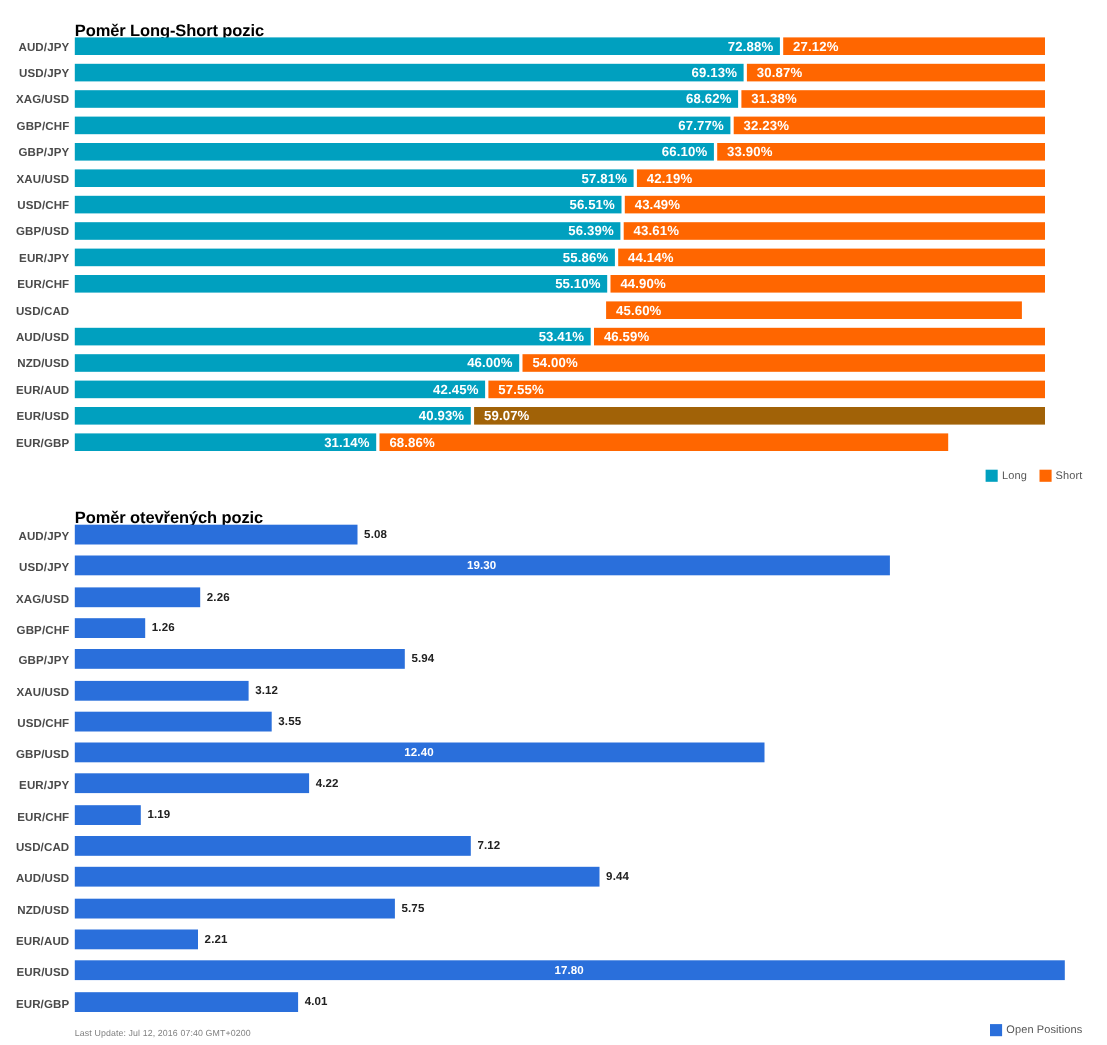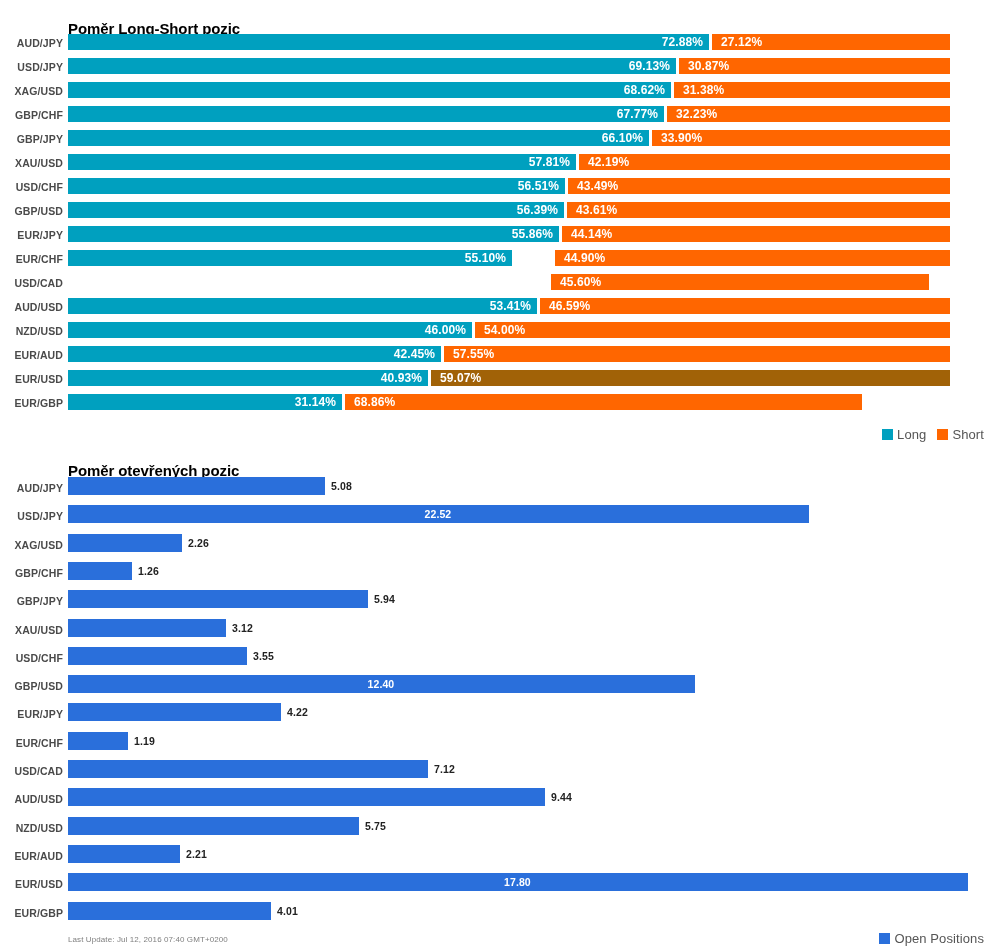--- a/index.html
+++ b/index.html
@@ -112,21 +112,21 @@
     display: flex;
     align-items: center;
     gap: 4px;
   }
   .legend-swatch {
     width: 11px;
     height: 11px;
     display: block;
   }
   .legend-text {
-    font-size: 13px;
+    font-size: 10px;
     color: #555555;
     white-space: nowrap;
     letter-spacing: 0.1px;
   }
 
   .footnote {
     position: absolute;
     font-size: 8px;
     color: #808080;
     white-space: nowrap;
@@ -215,21 +215,21 @@
         <span class="cat-label">EUR/JPY</span>
         <div class="seg seg-long" style="left: 68px; width: 491px; background: rgb(0, 160, 191);">
           <span class="seg-val">55.86%</span>
         </div>
         <div class="seg seg-short" style="left: 562px; width: 388px; background: rgb(255, 102, 0);">
           <span class="seg-val">44.14%</span>
         </div>
       </div>
       <div class="row ls-row" style="top: 216px;">
         <span class="cat-label">EUR/CHF</span>
-        <div class="seg seg-long" style="left: 68px; width: 444px; background: rgb(0, 160, 191);">
+        <div class="seg seg-long" style="left: 68px; width: 484px; background: rgb(0, 160, 191);">
           <span class="seg-val">55.10%</span>
         </div>
         <div class="seg seg-short" style="left: 555px; width: 395px; background: rgb(255, 102, 0);">
           <span class="seg-val">44.90%</span>
         </div>
       </div>
       <div class="row ls-row" style="top: 240px;">
         <span class="cat-label">USD/CAD</span>
         <div class="seg seg-short" style="left: 551px; width: 378px; background: rgb(255, 102, 0);">
           <span class="seg-val">45.60%</span>
@@ -297,21 +297,21 @@
   <h2 class="chart-title" style="left:68px;top:0px;">Poměr otevřených pozic</h2>
   <div class="rows" id="op-rows" style="top:26px;">
       <div class="row op-row" style="top: 0px;">
         <span class="cat-label">AUD/JPY</span>
         <div class="op-bar" style="width: 257px; background: rgb(42, 111, 219);"></div>
         <span class="op-val outside" style="left: 331px;">5.08</span>
       </div>
       <div class="row op-row" style="top: 28.3px;">
         <span class="cat-label">USD/JPY</span>
         <div class="op-bar" style="width: 741px; background: rgb(42, 111, 219);"></div>
-        <span class="op-val inside" style="left: 424.5px;">22.52</span>
+        <span class="op-val inside" style="left: 424.5px;">19.30</span>
       </div>
       <div class="row op-row" style="top: 56.6px;">
         <span class="cat-label">XAG/USD</span>
         <div class="op-bar" style="width: 114px; background: rgb(42, 111, 219);"></div>
         <span class="op-val outside" style="left: 188px;">2.26</span>
       </div>
       <div class="row op-row" style="top: 84.9px;">
         <span class="cat-label">GBP/CHF</span>
         <div class="op-bar" style="width: 64px; background: rgb(42, 111, 219);"></div>
         <span class="op-val outside" style="left: 138px;">1.26</span>

